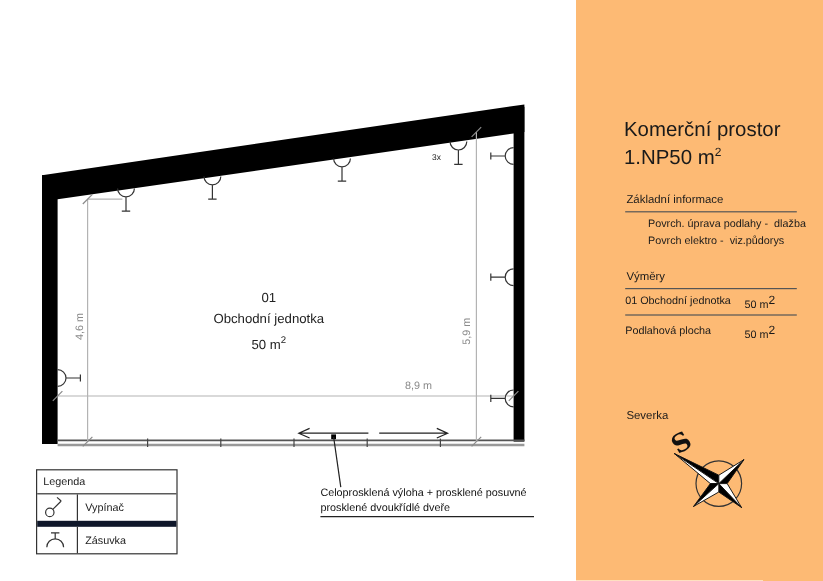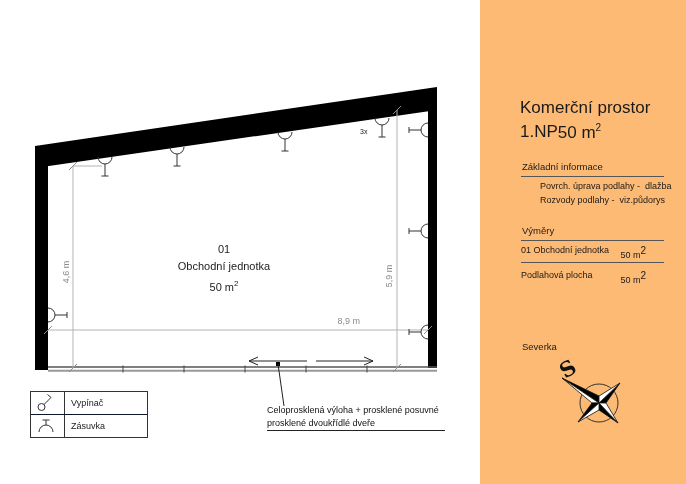--- a/index.html
+++ b/index.html
@@ -11,21 +11,21 @@
   .room-label sup{font-size:8px;}
   .dim{font-size:9px;color:#8a8a8a;white-space:nowrap;}
   .dim-left{left:47px;top:266px;width:40px;height:12px;text-align:center;transform:rotate(-90deg);}
   .dim-right{left:370px;top:270px;width:40px;height:12px;text-align:center;transform:rotate(-90deg);}
   .dim-bottom{left:290px;top:316px;width:70px;text-align:right;}
   .count3x{left:360px;top:128px;font-size:7px;color:#222;}
   .annot{left:267px;width:200px;font-size:9px;line-height:12px;color:#111;}
   
   .legend{left:30px;top:391px;width:116px;background:#fff;border:1px solid #333;font-size:9px;color:#222;}
   .legend-header{height:19px;line-height:19px;padding-left:5px;border-bottom:1px solid #333;}
-  .legend-row{display:flex;height:22px;border-bottom:1px solid #0f172a;}
+  .legend-row{display:flex;height:22px;border-bottom:5px solid #0f172a;}
   .legend-row:last-child{border-bottom:none;}
   .legend-sym{width:33px;border-right:1px solid #333;position:relative;flex:none;}
   .legend-lab{padding-left:6px;align-self:center;}
   .h-label{position:absolute;left:17px;top:3px;font-size:6px;color:#222;}
   
   .panel{left:480px;top:0;width:206px;height:484px;background:#d9d9d9;}
   .panel-title{left:40px;top:98px;font-size:17px;white-space:nowrap;}
   .panel-title2{left:40px;top:122px;width:130px;display:flex;justify-content:flex-start;font-size:17px;}
   .panel-title2 sup,.val sup{font-size:10px;}
   .sec-head{font-size:9.5px;}
@@ -105,20 +105,21 @@
 
   <div class="abs dim dim-left">4,6 m</div>
   <div class="abs dim dim-right">5,9 m</div>
   <div class="abs dim dim-bottom">8,9 m</div>
   <div class="abs count3x">3x</div>
 
   <div class="abs annot" style="top:417px">prosklené dvoukřídlé dveře</div>
   <div class="abs annot" style="top:404px">Celoprosklená výloha + prosklené posuvné</div>
 
   <div class="abs legend">
+    <div class="legend-header">Legenda</div>
     <div class="legend-row">
       <div class="legend-sym">
         <svg width="33" height="22">
           <g stroke="#333" stroke-width="1" fill="none">
             <circle cx="10.5" cy="15" r="3.5"></circle>
             <path d="M13,12.5 L20,5.5 M20,5.5 L16.5,2.5"></path>
           </g>
         </svg>
       </div>
       <div class="legend-lab">Vypínač</div>
@@ -138,21 +139,21 @@
   <div class="abs panel" style="background: #fdba74;">
     <div class="abs panel-title">Komerční prostor</div>
     <div class="abs panel-title2">
       <span>1.NP</span>
       <span><span>50 m</span><sup>2</sup></span>
     </div>
 
     <div class="abs sec-head" style="left:42px;top:161px">Základní informace</div>
     <div class="abs rule" style="top:176px"></div>
     <div class="abs info-row" style="top:181px">Povrch. úprava podlahy -  dlažba</div>
-    <div class="abs info-row" style="top:195px">Rozvody podlahy -  viz.půdorys</div>
+    <div class="abs info-row" style="top:195px">Povrch elektro -  viz.půdorys</div>
 
     <div class="abs sec-head" style="left:42px;top:225px">Výměry</div>
     <div class="abs rule" style="top:240px"></div>
     <div class="abs area-row" style="top:245px">
       <span>01 Obchodní jednotka</span>
       <span class="val"><span>50 m</span><sup>2</sup></span>
     </div>
     <div class="abs rule" style="top:262px"></div>
     <div class="abs area-row" style="top:270px">
       <span>Podlahová plocha</span>

